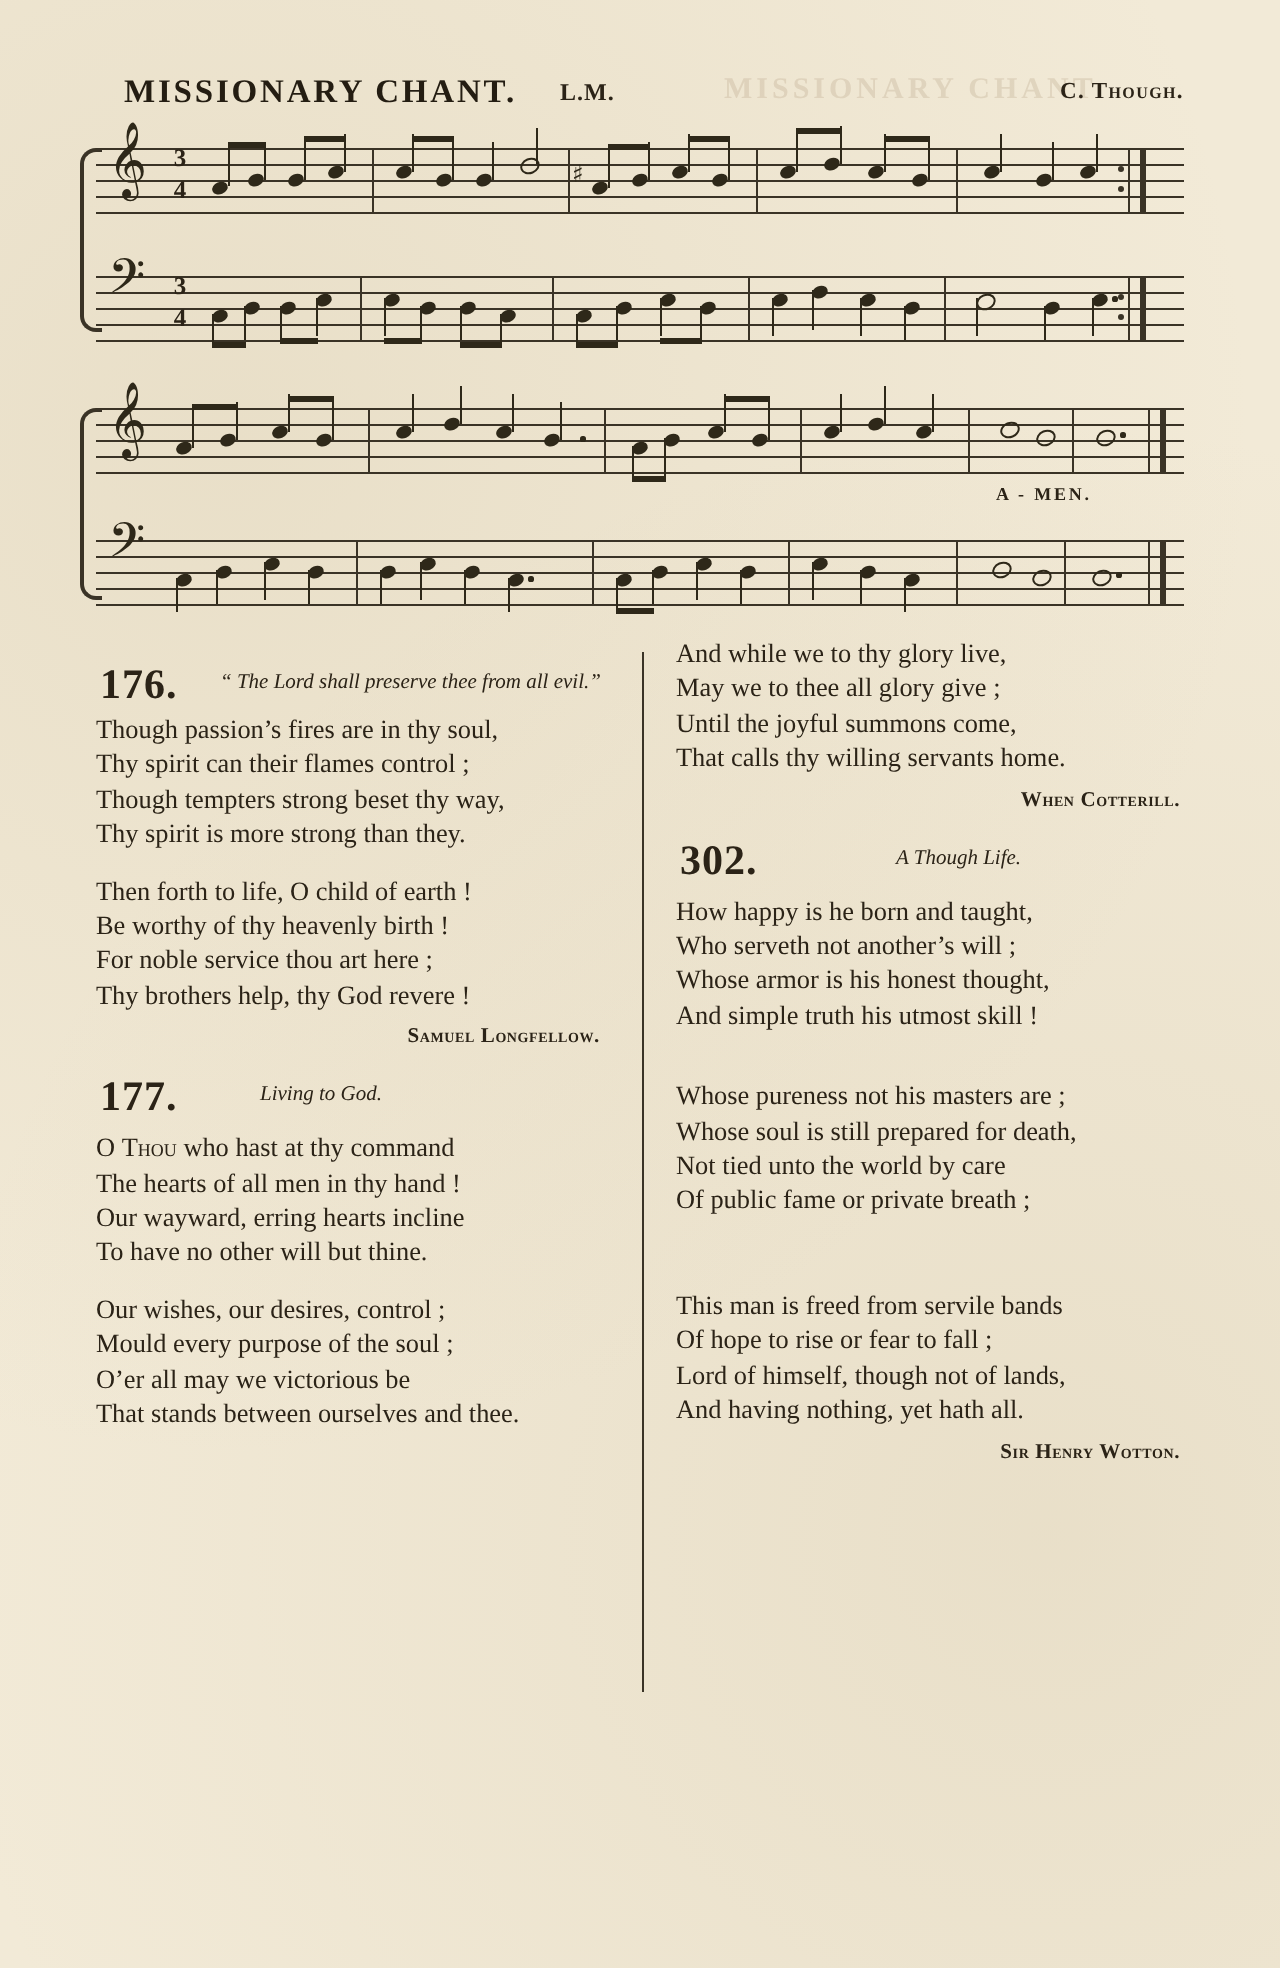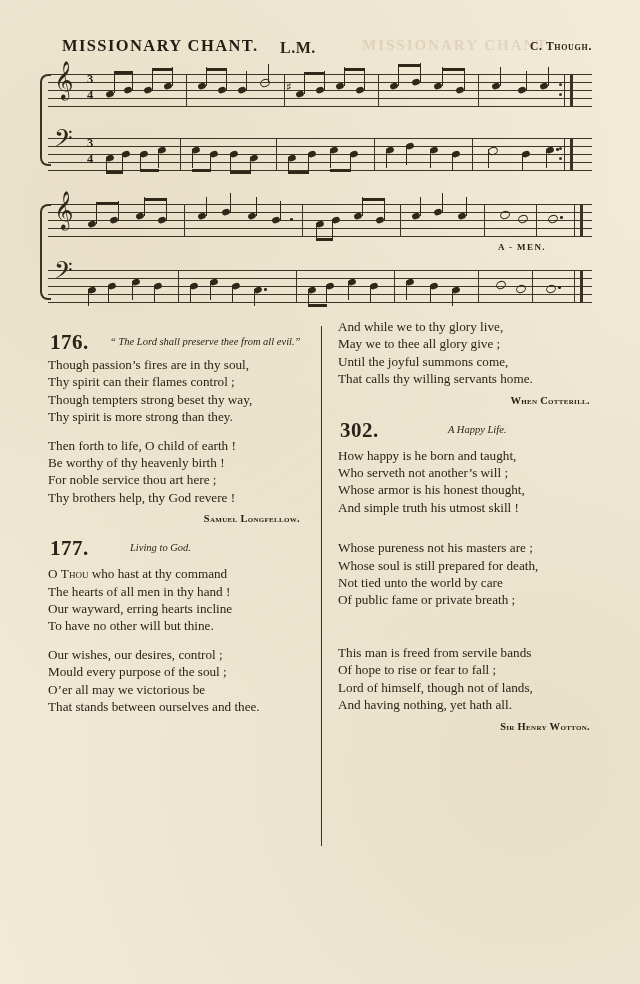--- a/index.html
+++ b/index.html
@@ -46,21 +46,21 @@
     font-size: 16.5px;
     letter-spacing: 1.4px;
     font-weight: bold;
     font-variant: small-caps;
     text-transform: uppercase;
     color: #241d12;
   }
   .hymn-meter {
     position: absolute;
     left: 218px; top: 3px;
-    font-size: 16px;
+    font-size: 12px;
     font-weight: bold;
     letter-spacing: 0.5px;
   }
   .composer {
     position: absolute;
     right: 0; top: 4px;
     font-size: 11.5px;
     font-variant: small-caps;
     letter-spacing: 0.7px;
     font-weight: bold;
@@ -574,21 +574,21 @@
 
       <div class="col right">
         <p class="verse">And while we to thy glory live,
 May we to thee all glory give ;
 Until the joyful summons come,
 That calls thy willing servants home.</p>
         <div class="author">When Cotterill.</div>
 
         <div class="hymn-head">
           <div class="hnum">302.</div>
-          <div class="hcap b" style="left:110px;">A Happy Life.</div>
+          <div class="hcap b" style="left:110px;">A Though Life.</div>
         </div>
 
         <p class="verse first">How happy is he born and taught,
 Who serveth not another’s will ;
 Whose armor is his honest thought,
 And simple truth his utmost skill !</p>
         <div class="gap"></div>
         <p class="verse">Whose pureness not his masters are ;
 Whose soul is still prepared for death,
 Not tied unto the world by care

